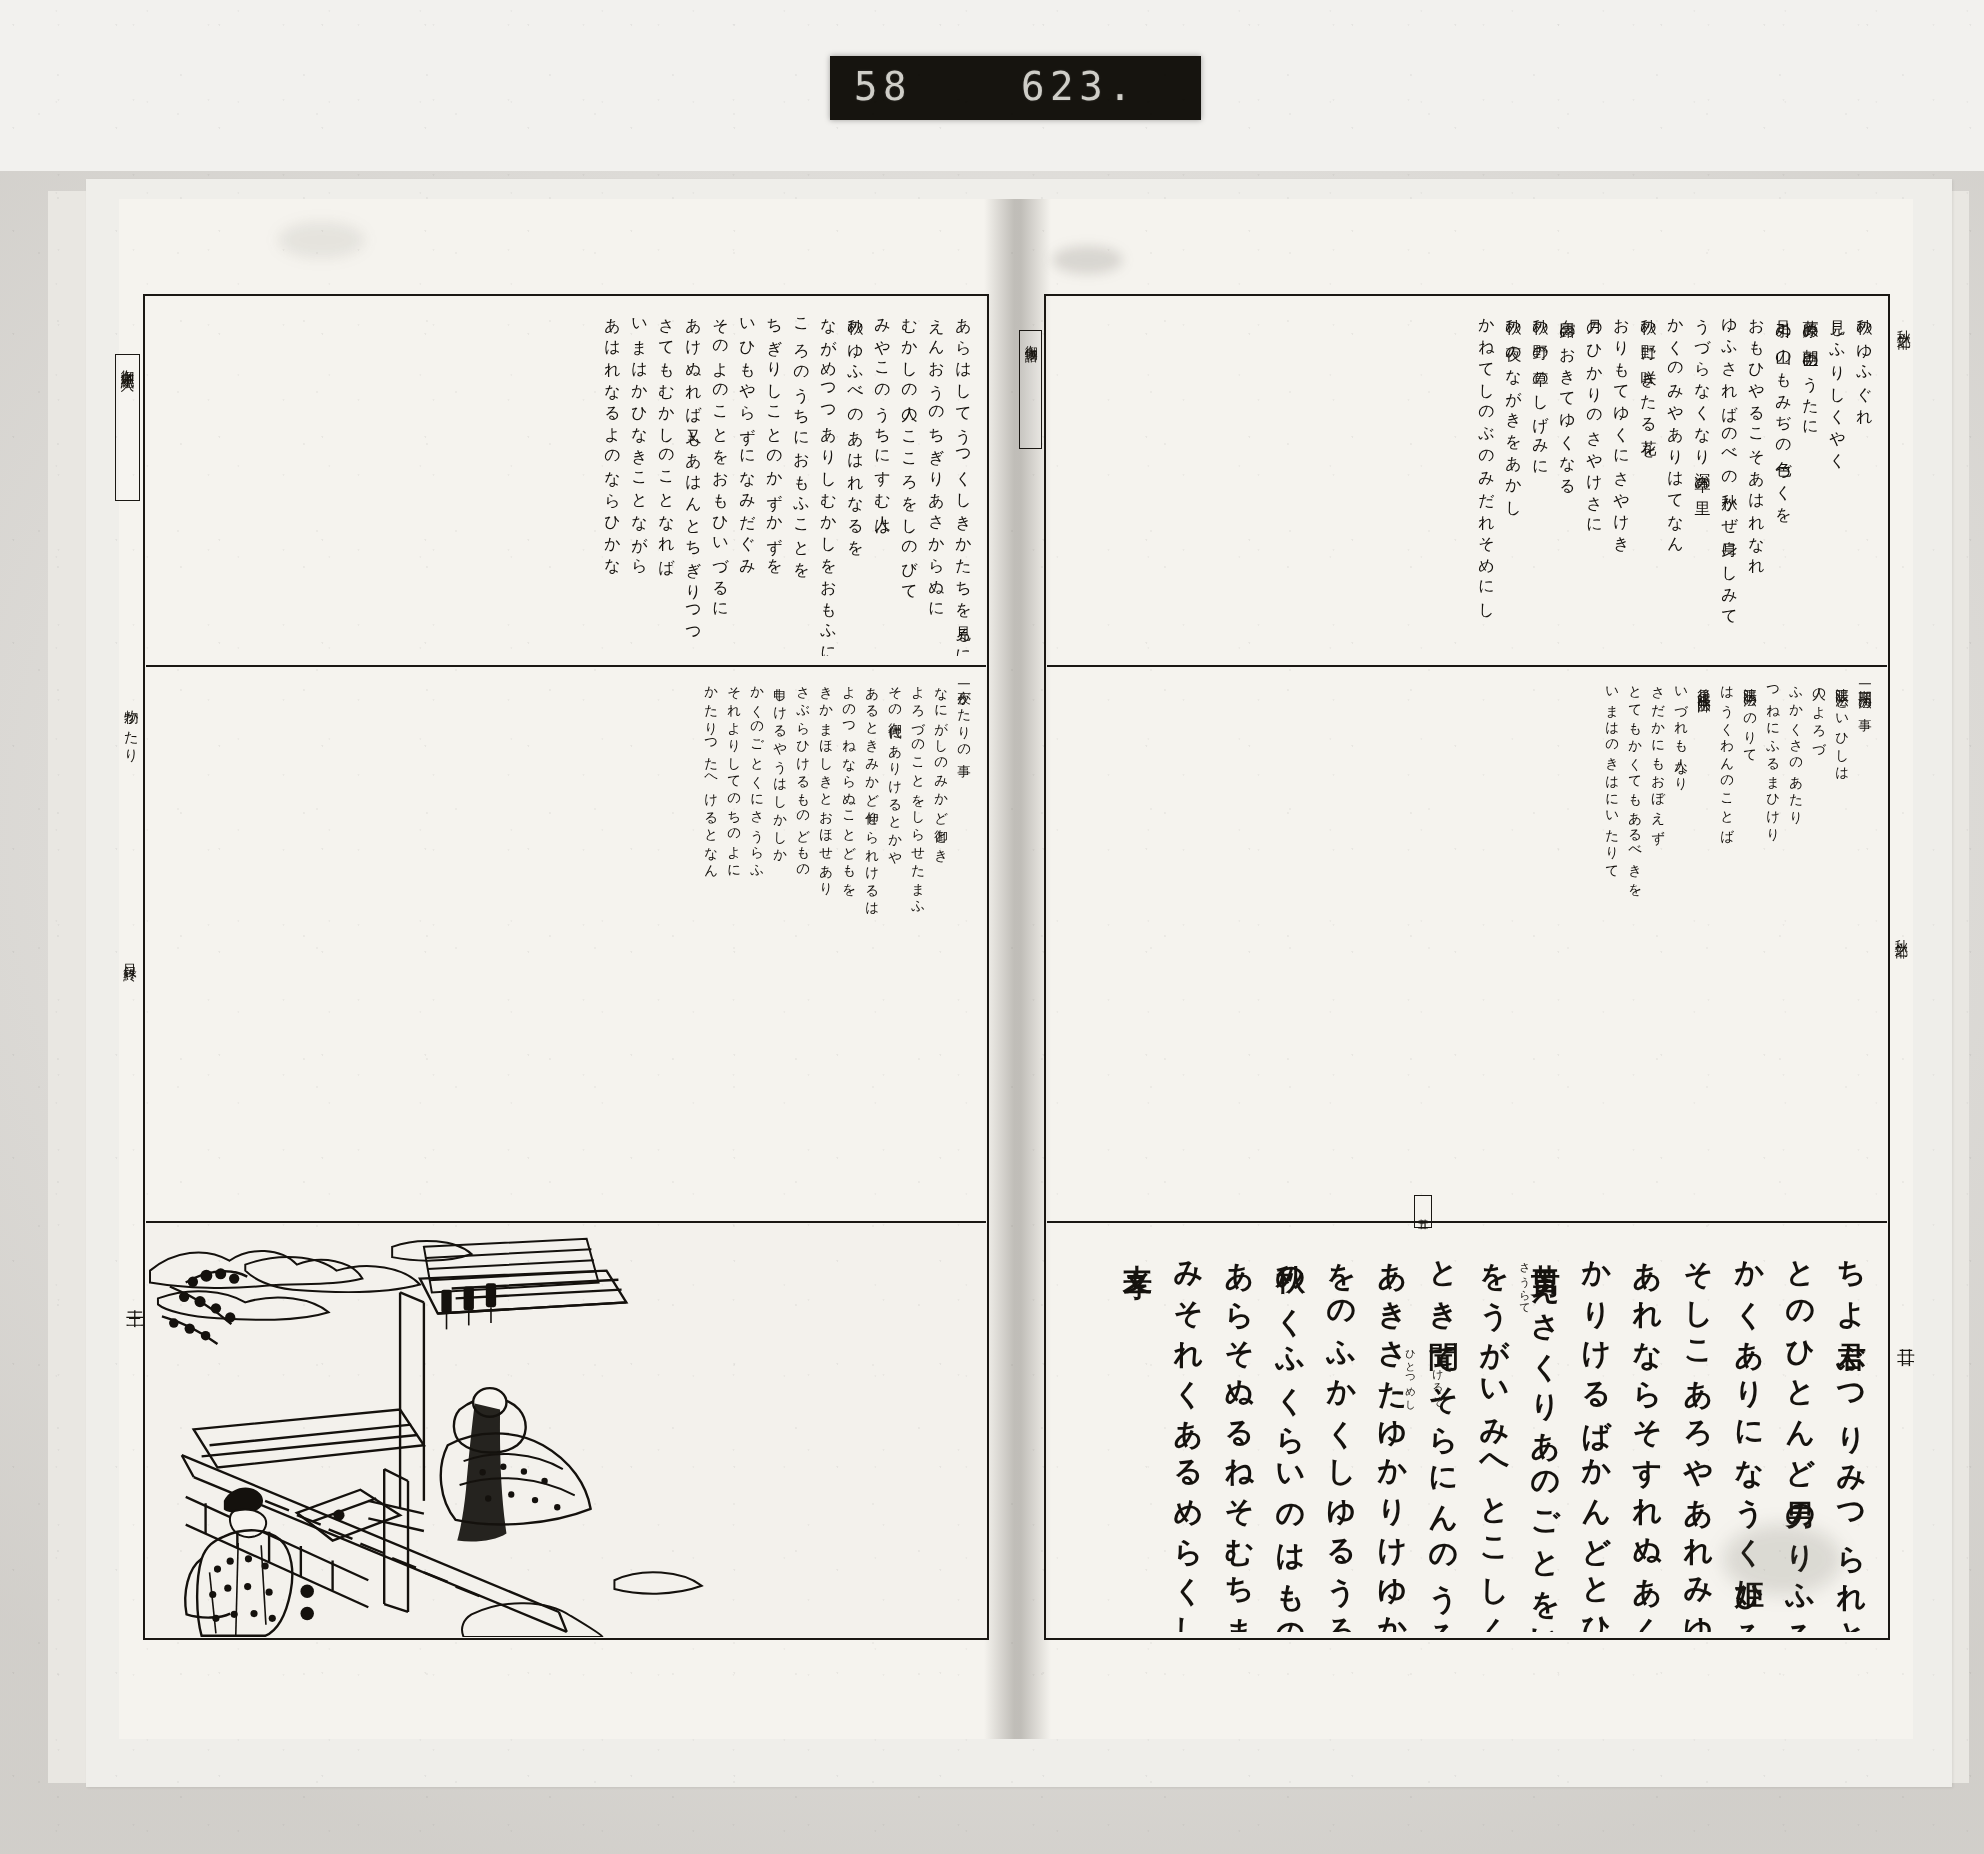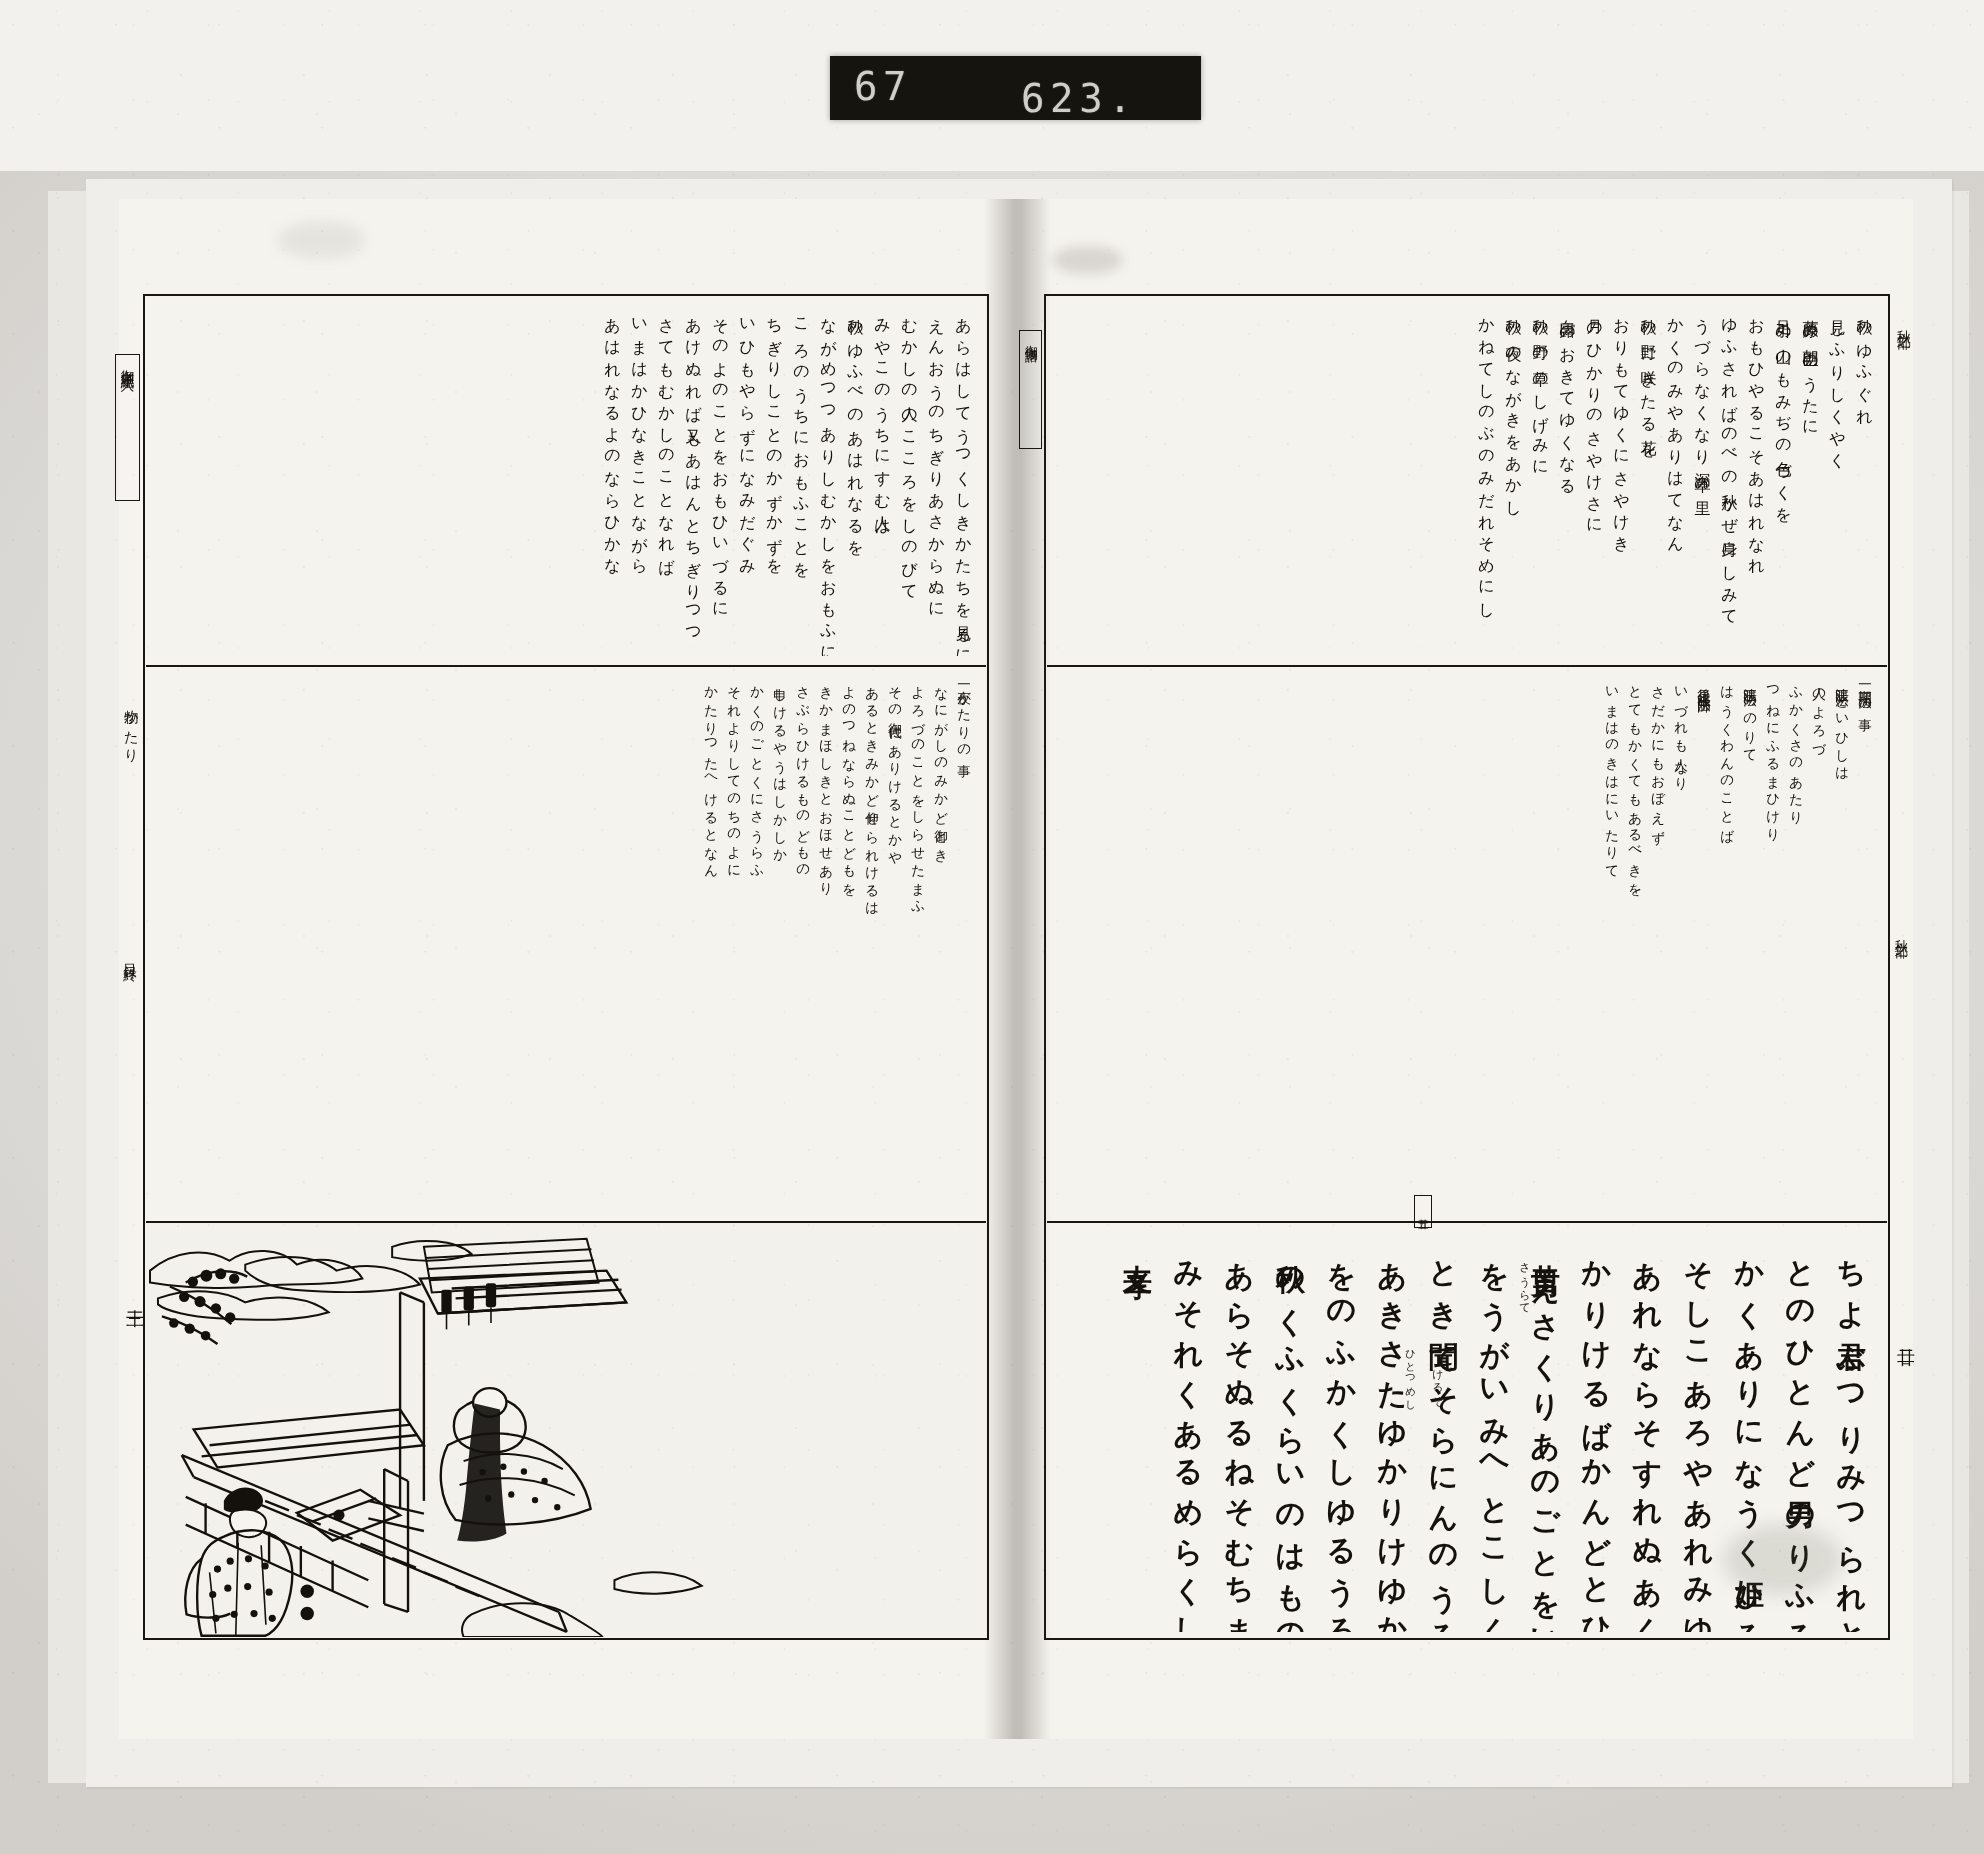--- a/index.html
+++ b/index.html
@@ -53,21 +53,21 @@
     top: 8.7px;
     color: #cfcec8;
     font-family: "DejaVu Sans Mono", monospace;
     font-size: 39px;
     letter-spacing: 5.6px;
     line-height: 44px;
     white-space: nowrap;
     text-shadow: 0 0 2px rgba(255,255,255,0.22);
   }
   #counter-plate .frame-no { left: 24px; }
-  #counter-plate .image-no { left: 191px; margin-top: 12px; }
+  #counter-plate .image-no { left: 191px; }
 
   
   #book {
     position: absolute;
     left: 48px;
     top: 179px;
     width: 1933px;
     height: 1620px;
   }
 
@@ -250,21 +250,21 @@
     pointer-events: none;
   }
 </style>
 </head>
 <body>
 
 <div id="scan-frame"></div>
 
 <div id="film-header">
   <div id="counter-plate">
-    <div class="digits frame-no">67</div>
+    <div class="digits frame-no">58</div>
     <div class="digits image-no">623.</div>
   </div>
 </div>
 
 <div id="book">
 
   <div class="bed-sheet"></div>
   <div class="bed-sheet-2"></div>
 
   <div class="spread">

